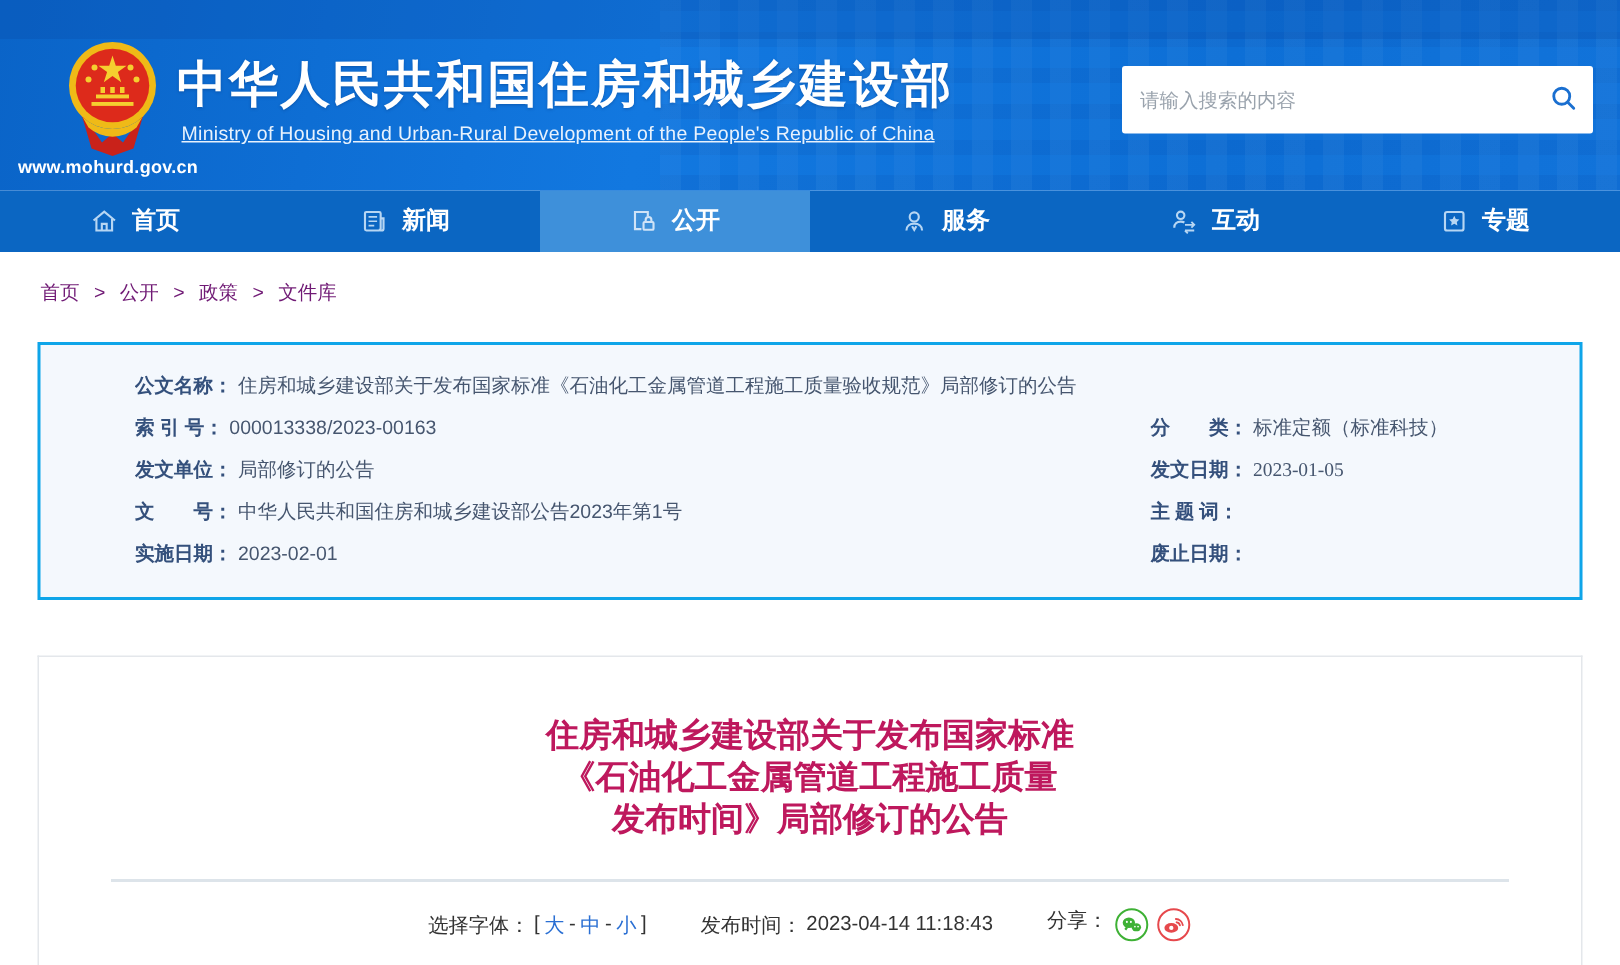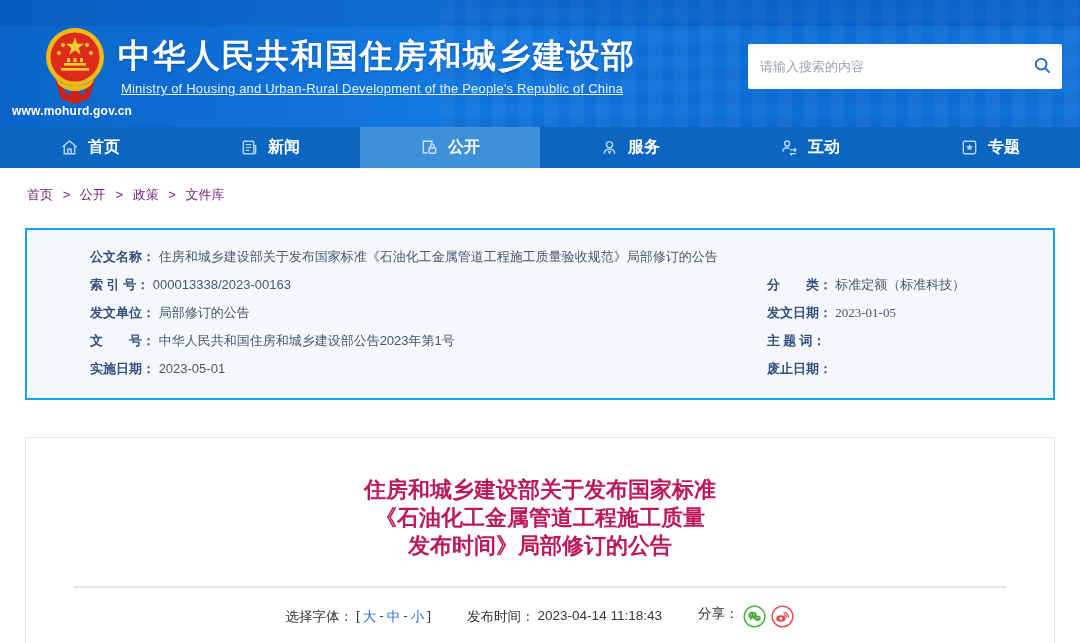--- a/index.html
+++ b/index.html
@@ -197,21 +197,21 @@
       <div class="di-row">
         <span class="di-label">发文单位：</span>
         <span class="di-value">局部修订的公告</span>
       </div>
       <div class="di-row">
         <span class="di-label">文　　号：</span>
         <span class="di-value">中华人民共和国住房和城乡建设部公告2023年第1号</span>
       </div>
       <div class="di-row">
         <span class="di-label">实施日期：</span>
-        <span class="di-value">2023-05-01</span>
+        <span class="di-value">2023-02-01</span>
       </div>
     </div>
     <div class="di-col-right">
       <div class="di-row">
         <span class="di-label">分　　类：</span>
         <span class="di-value">标准定额（标准科技）</span>
       </div>
       <div class="di-row">
         <span class="di-label">发文日期：</span>
         <span class="di-value">2023-01-05</span>

